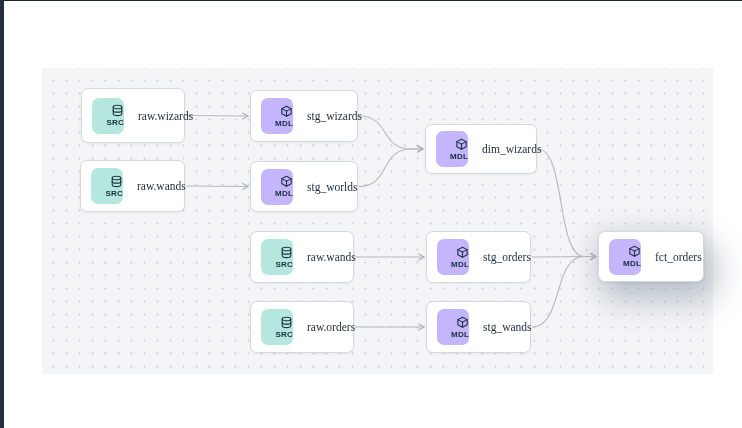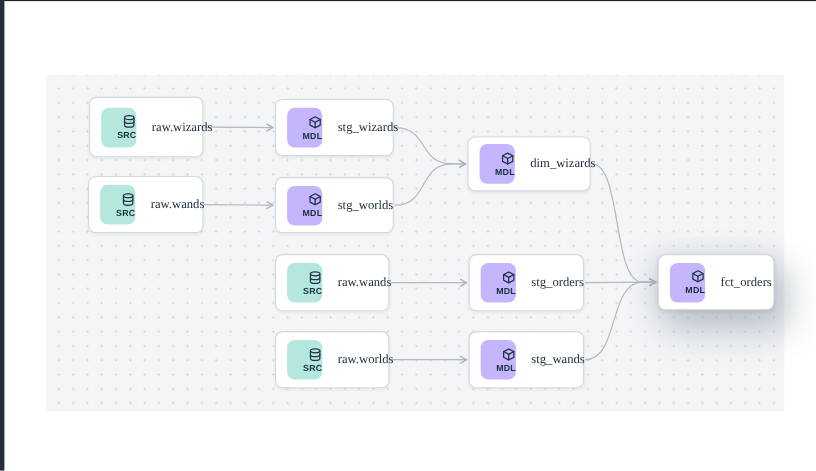--- a/index.html
+++ b/index.html
@@ -145,21 +145,21 @@
         </div>
         <div class="node" style="left: 208px; top: 233px; width: 104px; height: 52px;">
           <div class="badge badge-src">
             <svg viewBox="0 0 14 14">
               <ellipse cx="7" cy="3.2" rx="4.6" ry="1.9"></ellipse>
               <path d="M2.4,3.2 V10.6 a4.6,1.9 0 0 0 9.2,0 V3.2"></path>
               <path d="M2.4,6.9 a4.6,1.9 0 0 0 9.2,0"></path>
             </svg>
             <span class="badge-label">SRC</span>
           </div>
-          <span class="node-label">raw.worlds</span>
+          <span class="node-label">raw.orders</span>
         </div>
         <div class="node" style="left: 384px; top: 233px; width: 105px; height: 52px;">
           <div class="badge badge-mdl">
             <svg viewBox="0 0 14 14">
               <path d="M7,1.3 L12,3.9 V9.4 L7,12 L2,9.4 V3.9 Z"></path>
               <path d="M2,3.9 L7,6.6 L12,3.9"></path>
               <path d="M7,6.6 V12"></path>
             </svg>
             <span class="badge-label">MDL</span>
           </div>

